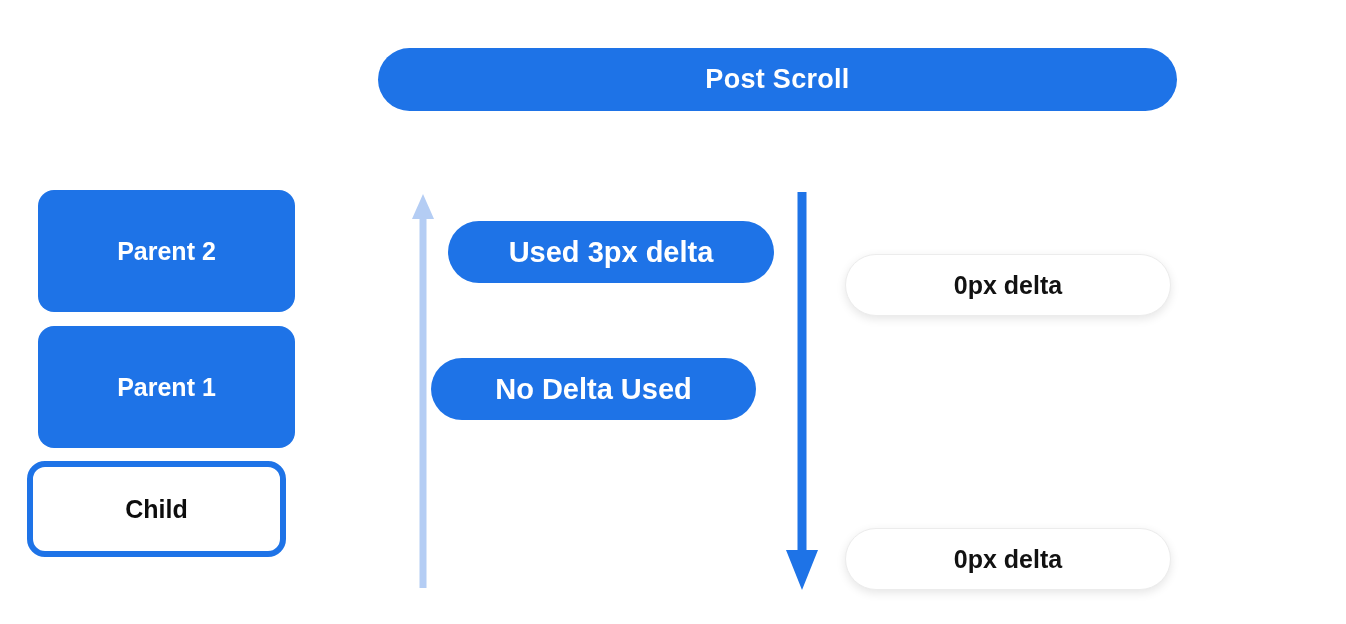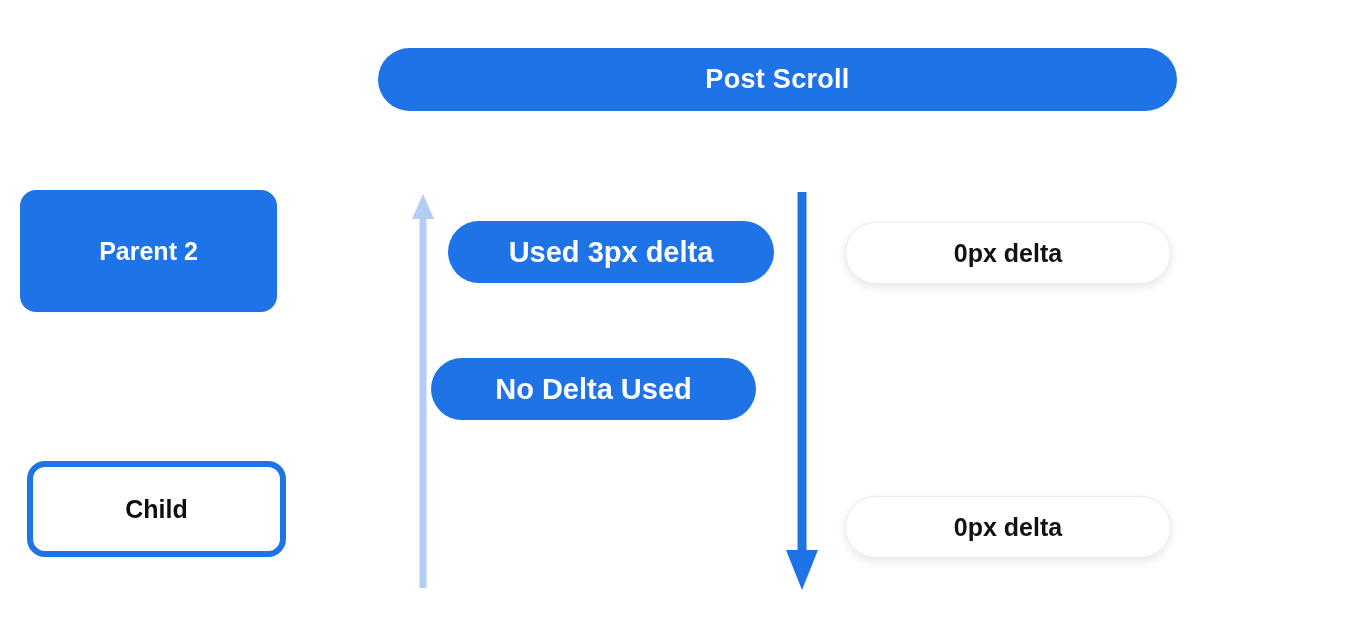--- a/index.html
+++ b/index.html
@@ -37,21 +37,21 @@
   }
   
   .header-pill {
     left: 378px; top: 48px; width: 799px; height: 63px;
     border-radius: 33px;
     font-size: 27px;
     letter-spacing: 0.3px;
   }
   
   .node {
-    left: 20px; width: 257px; height: 122px;
+    left: 38px; width: 257px; height: 122px;
     border-radius: 16px;
     font-size: 25px;
   }
   .node-parent-2 { top: 190px; }
   .node-parent-1 { top: 326px; }
   .node-child {
     left: 27px; top: 461px; width: 259px; height: 96px;
     background: #ffffff;
     border: 6px solid #1e73e7;
     border-radius: 18px;
@@ -65,20 +65,21 @@
     border-radius: 31px;
     font-size: 29px;
   }
   .used-delta-pill { left: 448px; top: 221px; width: 326px; }
   .no-delta-pill   { left: 431px; top: 358px; width: 325px; }
   
   .zero-pill {
     left: 845px; width: 326px; height: 62px;
     border-radius: 31px;
     font-size: 25px;
+    margin-top: 32px;
   }
   .zero-pill-top    { top: 222px; }
   .zero-pill-bottom { top: 496px; }
   
   .arrow-svg { position: absolute; display: block; }
   .up-arrow-svg   { left: 403px; top: 194px; }
   .down-arrow-svg { left: 782px; top: 192px; }
   .up-arrow-shape   { fill: #b4cdf4; }
   .down-arrow-shape { fill: #1e73e7; }
 </style>
@@ -86,20 +87,23 @@
 <body>
 
 <div class="canvas">
 
   <div class="pill blue-fill header-pill">
     <span>Post Scroll</span>
   </div>
 
   <div class="node blue-fill node-parent-2">
     <span>Parent 2</span>
+  </div>
+  <div class="node blue-fill node-parent-1">
+    <span>Parent 1</span>
   </div>
   <div class="node node-child">
     <span>Child</span>
   </div>
 
   <svg class="arrow-svg up-arrow-svg" width="40" height="396" viewBox="0 0 40 396" aria-hidden="true">
     <polygon class="up-arrow-shape" points="20,0 31,25 9,25"></polygon>
     <rect class="up-arrow-shape" x="16.5" y="22" width="7" height="372"></rect>
   </svg>
 

